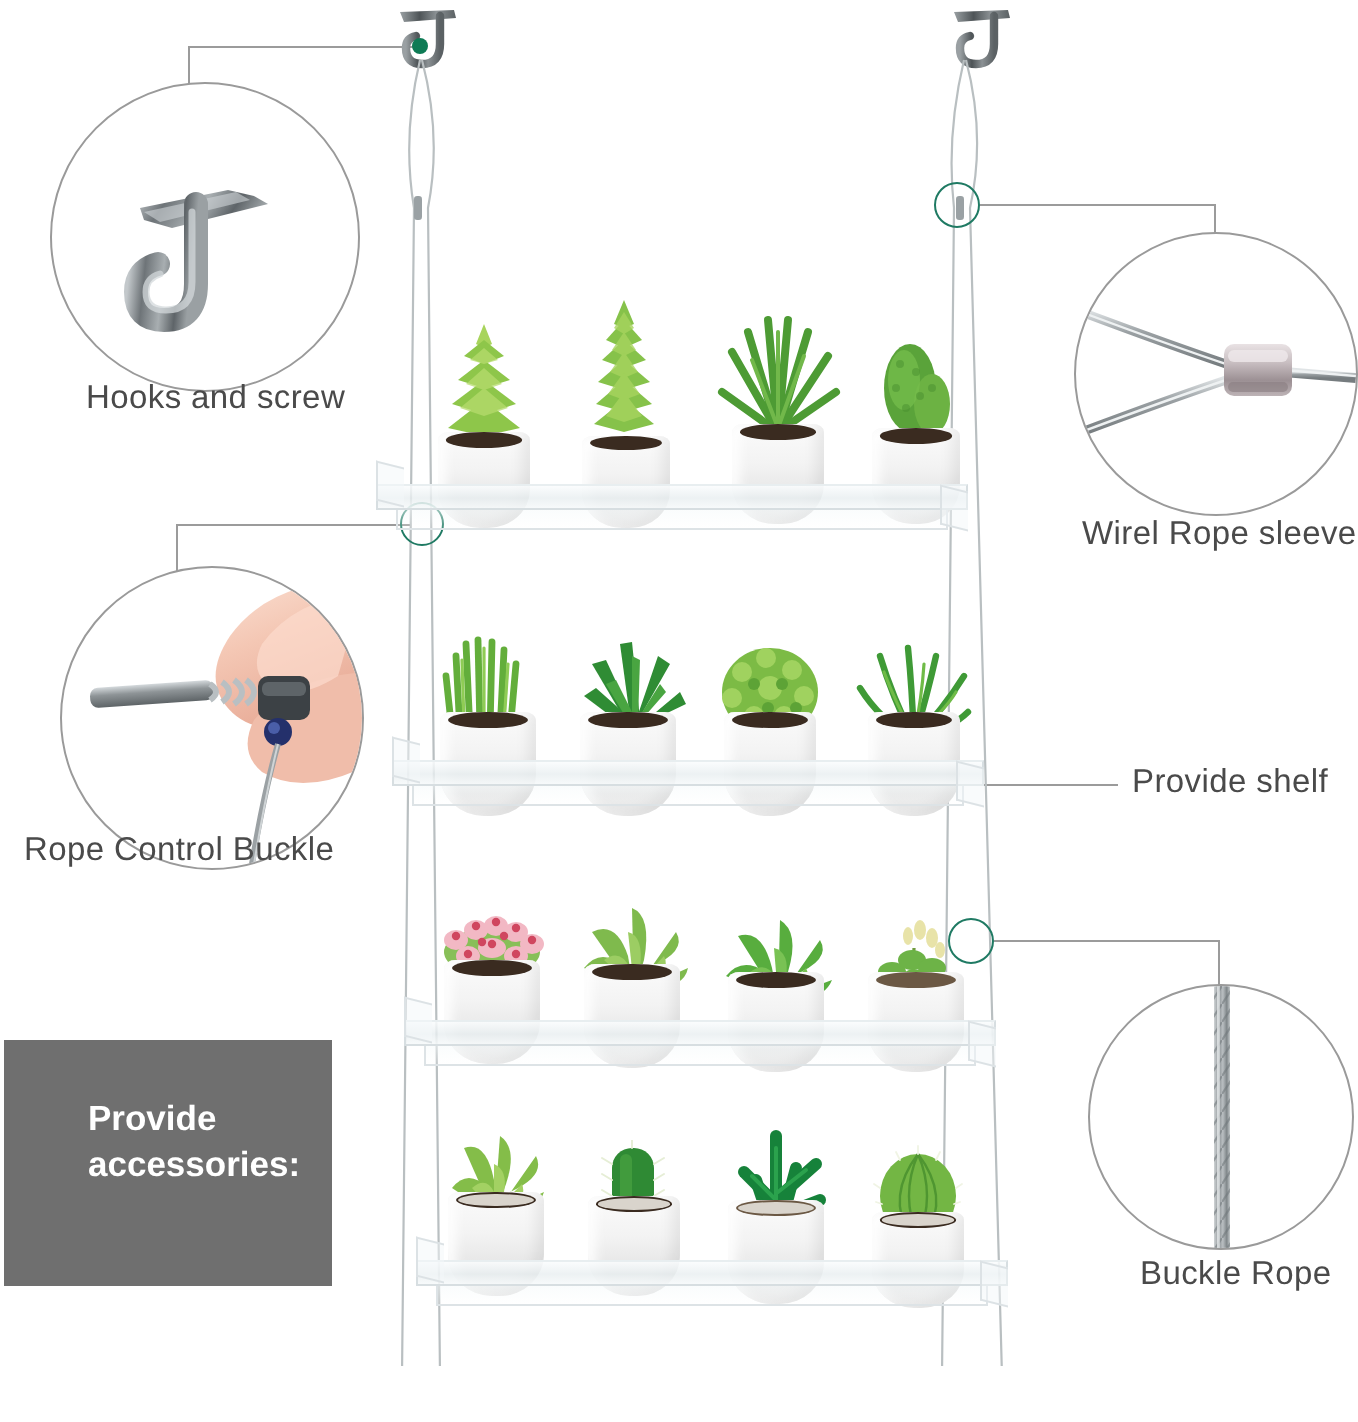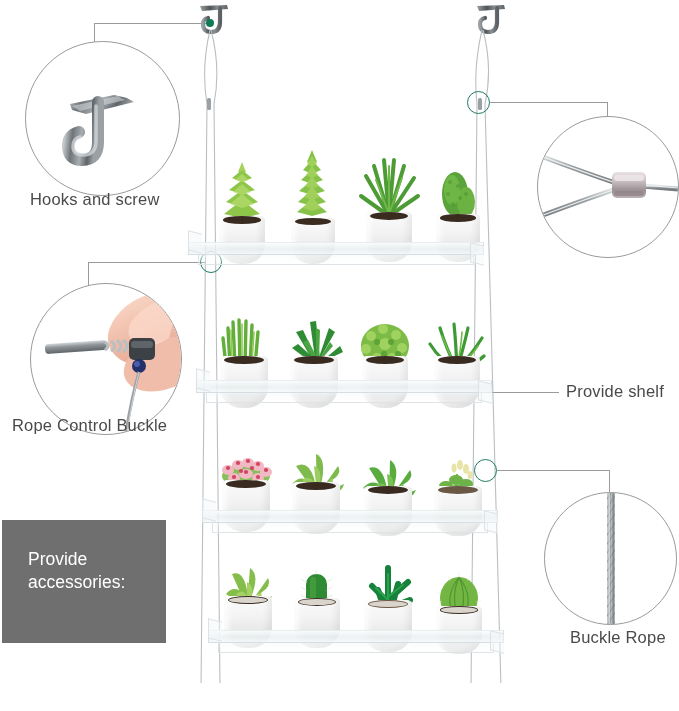--- a/index.html
+++ b/index.html
@@ -69,23 +69,24 @@
     box-sizing: border-box;
   }
   #info-box .txt {
     position: absolute;
     left: 26px;
     top: 28px;
     color: #ffffff;
     line-height: 1.33;
   }
   #info-box .b {
-    font-weight: normal;
+    font-weight: bold;
     font-size: 17.5px;
     display: block;
+    margin-left: 16px;
   }
   #info-box .n {
     font-weight: normal;
     font-size: 17.5px;
     display: block;
   }
 
   
   .hook { position: absolute; }
 
@@ -619,21 +620,21 @@
           <stop offset="0.8" stop-color="#5e6468"></stop>
           <stop offset="1" stop-color="#9aa0a3"></stop>
         </linearGradient>
       </defs>
       <path d="M44 62 L88 53 L101 56 L108 60 L60 72 L46 68 Z" fill="url(#mtl2)"></path>
       <path d="M46 64 L92 54 L99 58 L54 69 Z" fill="#cfd4d7" opacity=".6"></path>
       <path d="M72 60 L72 100 Q72 118 56 118 Q42 118 42 104 Q42 93 53 90" fill="none" stroke="url(#mtl2)" stroke-width="12" stroke-linecap="round"></path>
       <path d="M70 64 L70 99 Q70 113 57 113 Q47 113 47 104 Q47 97 54 95" fill="none" stroke="#d3d8db" stroke-width="3.5" stroke-linecap="round" opacity=".75"></path>
     </svg>
   </div>
-  <div class="callout-label" style="left:30px; top:190px;">Hooks and screw</div>
+  <div class="callout-label" style="left:43px; top:190px;">Hooks and screw</div>
 
   <div class="callout-circle" style="left:30px; top:283px; width:152px; height:152px; overflow:hidden;">
     <svg width="150" height="150" viewBox="0 0 150 150" style="display:block;">
       <defs>
         <linearGradient id="skin" x1="0" y1="0" x2="0.4" y2="1">
           <stop offset="0" stop-color="#fbe0d3"></stop>
           <stop offset="0.45" stop-color="#f4c7b4"></stop>
           <stop offset="1" stop-color="#e8ab97"></stop>
         </linearGradient>
         <linearGradient id="steel" x1="0" y1="0" x2="0" y2="1">
@@ -689,20 +690,21 @@
       <path d="M0 100 Q48 82 78 72" fill="none" stroke="#eef1f2" stroke-width="1.2"></path>
 
       <path d="M104 69 L140 72" fill="none" stroke="url(#wire)" stroke-width="5"></path>
       <path d="M104 68 L140 71" fill="none" stroke="#eef1f2" stroke-width="1.2"></path>
 
       <rect x="74" y="55" width="34" height="26" rx="5" fill="url(#sleeve)"></rect>
       <rect x="76" y="58" width="30" height="6" rx="3" fill="#efe9eb" opacity=".8"></rect>
       <rect x="76" y="74" width="30" height="5" rx="2.5" fill="#897d81" opacity=".6"></rect>
     </svg>
   </div>
+  <div class="callout-label" style="left:541px; top:258px;">Wirel Rope sleeve</div>
 
   <div class="callout-label" style="left:566px; top:382px;">Provide shelf</div>
 
   <div class="callout-circle" style="left:544px; top:492px; width:133px; height:133px; overflow:hidden;">
     <svg width="131" height="131" viewBox="0 0 131 131" style="display:block;">
       <defs>
         <linearGradient id="ropeg" x1="0" y1="0" x2="1" y2="0">
           <stop offset="0" stop-color="#cfd3d5"></stop>
           <stop offset="0.3" stop-color="#8f9598"></stop>
           <stop offset="0.55" stop-color="#b9bec1"></stop>

